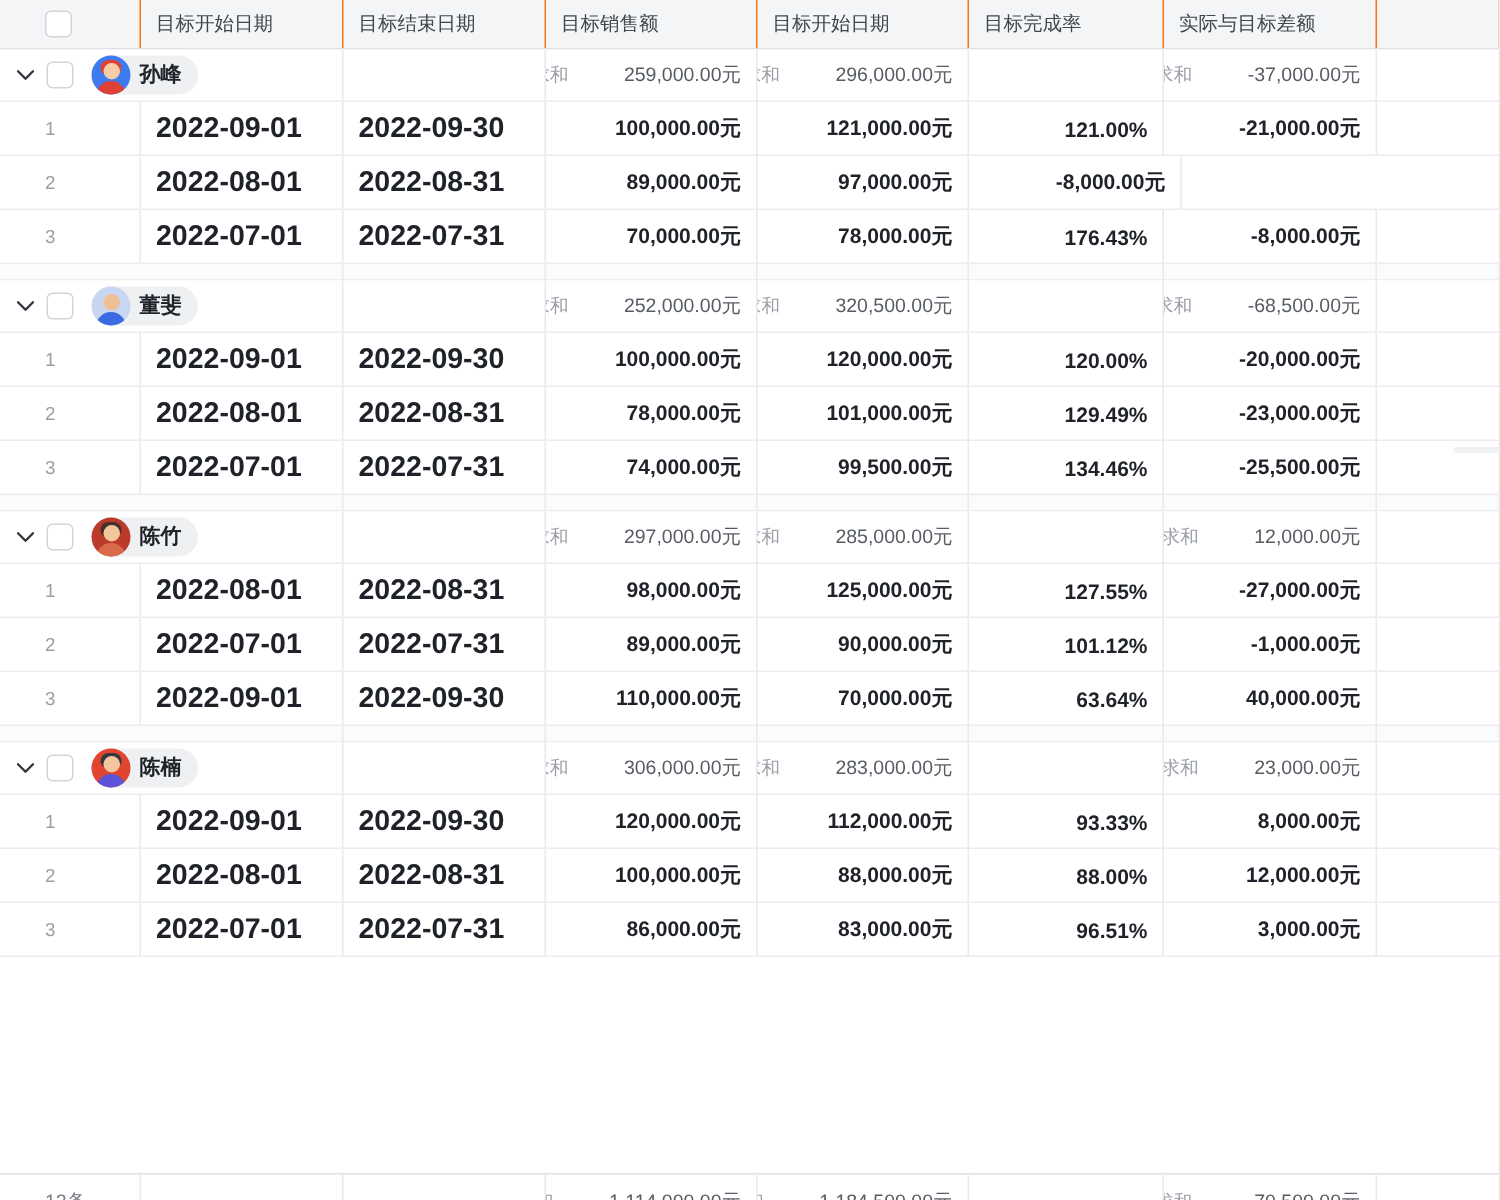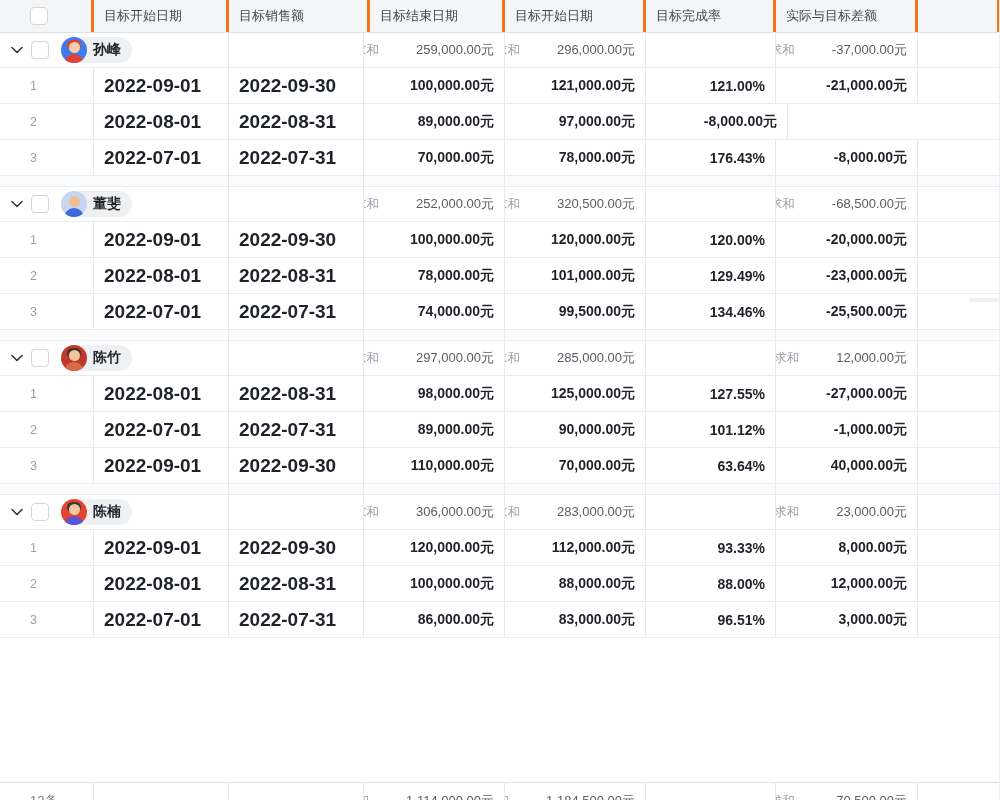--- a/index.html
+++ b/index.html
@@ -8,21 +8,21 @@
     font-family:"Liberation Sans","DejaVu Sans",sans-serif;color:#1f2329;
   }
   .row{display:flex;width:1000px;}
   .cell{box-sizing:border-box;border-right:1px solid #e8e9eb;display:flex;align-items:center;overflow:hidden;flex:none;height:100%;}
   .c0{width:94px}.c1{width:135px}.c2{width:135px}.c3{width:141px}.c4{width:141px}.c5{width:130px}.c6{width:142px}
   .cg{width:229px}
   .fill{flex:1 1 auto;border-right:none;}
 
   
   .thead{height:32px;background:#f4f5f6;border-bottom:1px solid #dee0e3;}
-  .thead .cell{border-right:3px solid #f97316;color:#41464e;font-size:13px;padding:0 10px;}
+  .thead .cell{border-right:1px solid #f97316;color:#41464e;font-size:13px;padding:0 10px;}
   .thead .c0{padding-left:30px;}
 
   
   .cb{width:18px;height:18px;box-sizing:border-box;border:1.5px solid #d2d5da;border-radius:4px;background:#fff;flex:none;}
 
   
   .ghead{height:34px;background:#ffffff;border-bottom:1px solid #ebeced;}
   .ghead .cg{padding-left:10px;}
   .chev{width:14px;height:14px;display:flex;align-items:center;justify-content:center;flex:none;cursor:pointer;}
   .ghead .cb{margin-left:7px;}
@@ -62,22 +62,22 @@
   svg{display:block;}
 </style>
 </head>
 <body>
 
 <div class="row thead">
   <div class="cell c0">
     <span class="cb"></span>
   </div>
   <div class="cell c1">目标开始日期</div>
+  <div class="cell c2">目标结束日期</div>
   <div class="cell c3">目标销售额</div>
-  <div class="cell c2">目标结束日期</div>
   <div class="cell c4">目标开始日期</div>
   <div class="cell c5">目标完成率</div>
   <div class="cell c6">实际与目标差额</div>
   <div class="cell fill"></div>
 </div>
 
 <div class="row ghead">
   <div class="cell cg">
     <span class="chev">
       <svg width="12" height="8" viewBox="0 0 12 8">

